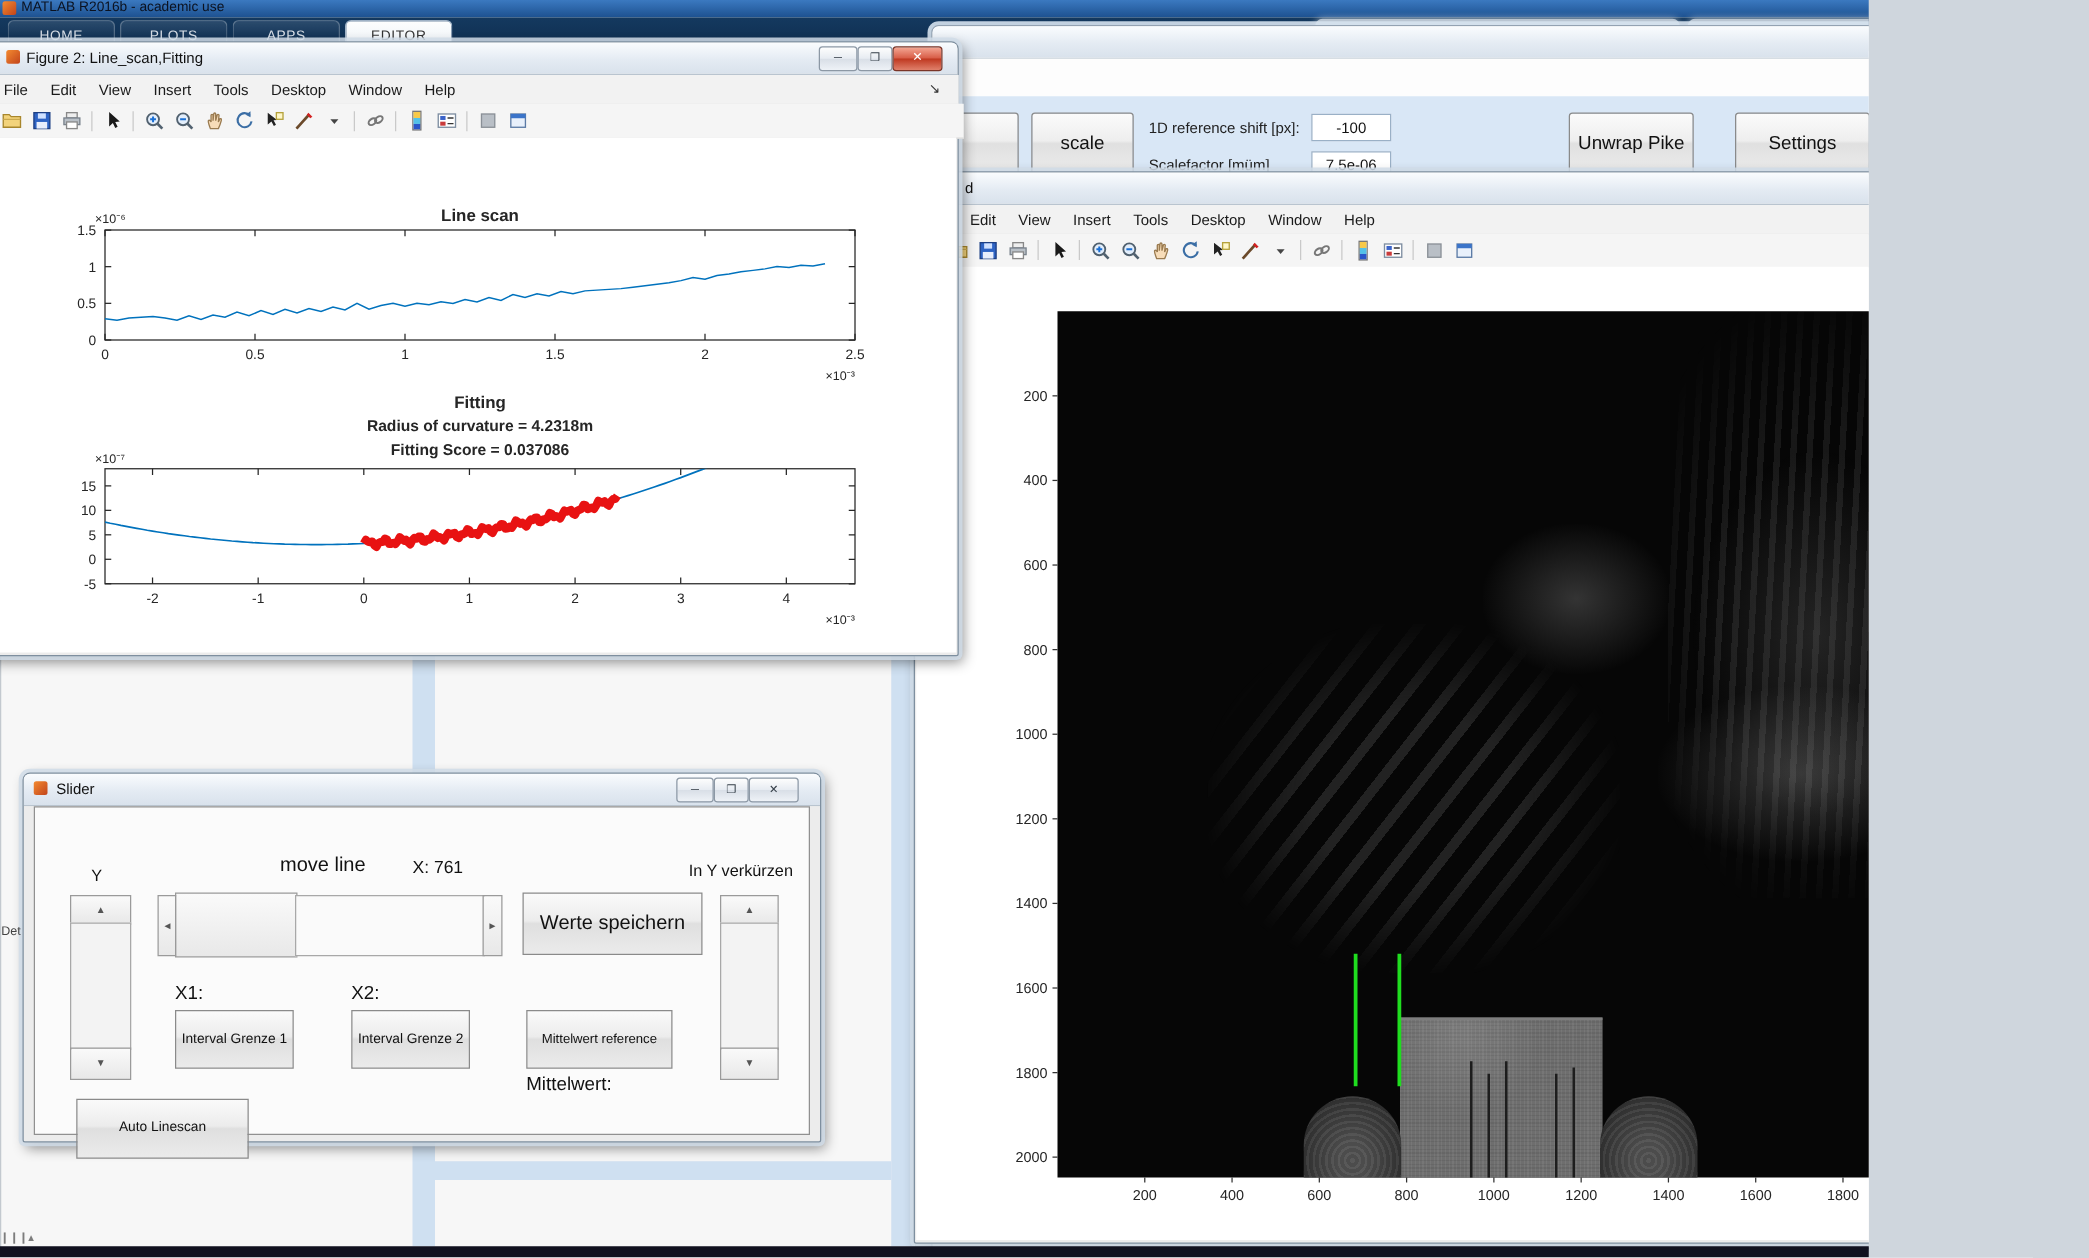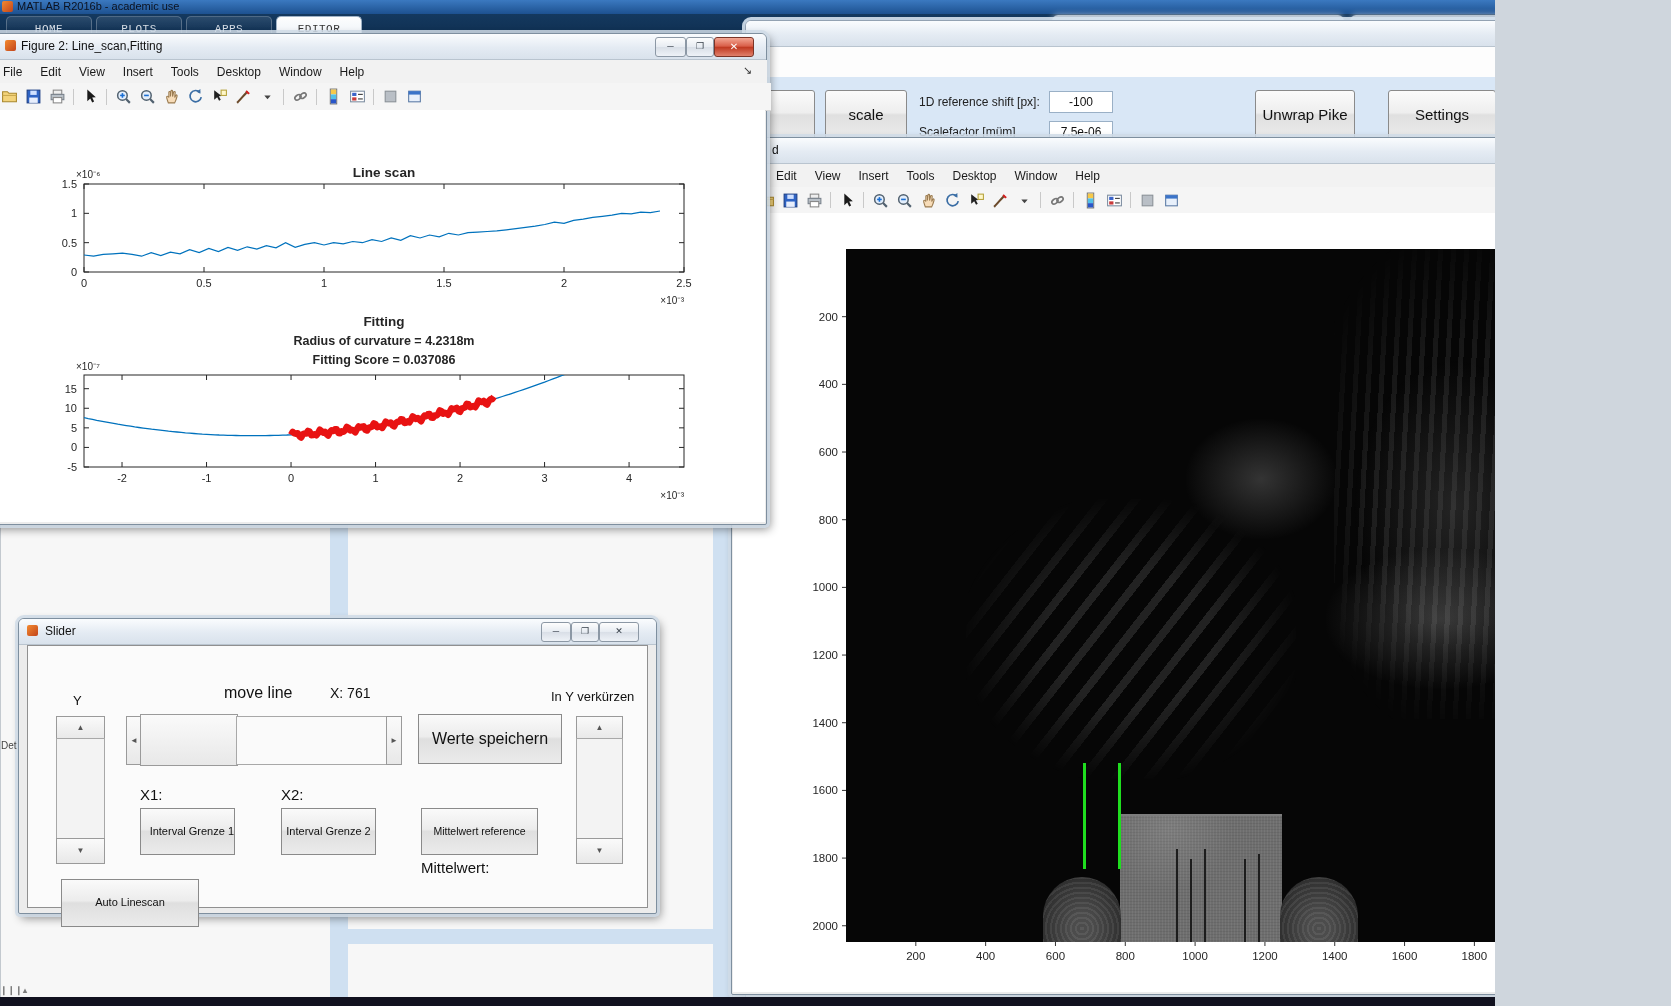--- a/index.html
+++ b/index.html
@@ -11,21 +11,21 @@
     background:linear-gradient(#3b79c0,#1d5190);color:#07101e;font-size:11px;line-height:14px;}
   .main-title-text{left:17px;top:0;height:14px;line-height:13px;color:#0b1220;font-size:11px;white-space:nowrap;}
   .matlab-logo{left:2px;top:1px;width:11px;height:11px;
     background:linear-gradient(135deg,#f38a30,#c2441b);border-radius:2px;}
   .main-winbtn{top:1px;height:12px;width:28px;background:linear-gradient(#e9f2fb,#bcd2e8);
     border:1px solid #7b8ea3;border-radius:2px;font-size:8px;line-height:11px;text-align:center;color:#243a52;}
   .tabrow{left:0;top:14px;width:1671px;height:27px;background:linear-gradient(#14395f,#0e2c4d);}
   .mtab{top:16px;height:25px;border-radius:5px 5px 0 0;color:#d7dee6;font-size:11px;
     text-align:center;line-height:25px;letter-spacing:.5px;
     background:linear-gradient(rgba(255,255,255,.10),rgba(255,255,255,0) 60%);
-    border:1px solid rgba(255,255,255,.25);border-bottom:none;font-family:Liberation Mono, monospace;}
+    border:1px solid rgba(255,255,255,.25);border-bottom:none;}
   .mtab.active{background:linear-gradient(#fdfefe,#e8eef5);color:#333;border-color:#9fb2c6;}
   .ghost-tab{top:15px;height:28px;background:rgba(250,252,255,.72);border-radius:6px;
     box-shadow:0 0 6px rgba(255,255,255,.6);}
   .collapse-btn{left:1650px;top:55px;width:21px;height:26px;background:#1c4d85;border:1px solid #0e2c4d;
     color:#fff;font-size:9px;text-align:center;line-height:26px;border-radius:2px;}
   
   .panel-white{background:#f7f7f7;border:1px solid #c3c9cf;}
   .blue-strip{background:#cfe0f1;}
   .bottom-strip{left:0;top:997px;width:1671px;height:9px;background:#11111f;}
   .grip{left:0;top:983px;width:34px;height:14px;color:#7d7d7d;font-size:9px;line-height:14px;}
@@ -583,21 +583,21 @@
       <div class="abs scrollbtn" style="left:358px;top:70px;width:14px;height:47px;font-size:8px;line-height:47px;">►</div>
 
       <div class="abs sbtn" style="left:390px;top:68px;width:142px;height:48px;font-size:16px;line-height:47px;">Werte speichern</div>
 
       <div class="abs scrollbtn" style="left:548px;top:70px;width:45px;height:22px;font-size:8px;line-height:22px;">▲</div>
       <div class="abs scrolltrack" style="left:548px;top:92px;width:45px;height:100px;"></div>
       <div class="abs scrollbtn" style="left:548px;top:192px;width:45px;height:24px;font-size:8px;line-height:24px;">▼</div>
 
       <div class="abs sl-label" style="left:112px;top:140px;font-size:15px;">X1:</div>
       <div class="abs sl-label" style="left:253px;top:140px;font-size:15px;">X2:</div>
-      <div class="abs sbtn" style="left:112px;top:162px;width:93px;height:45px;font-size:11px;line-height:44px;text-align:right;">Interval Grenze 1</div>
+      <div class="abs sbtn" style="left:112px;top:162px;width:93px;height:45px;font-size:11px;line-height:44px;">Interval Grenze 1</div>
       <div class="abs sbtn" style="left:253px;top:162px;width:93px;height:45px;font-size:11px;line-height:44px;">Interval Grenze 2</div>
       <div class="abs sbtn" style="left:393px;top:162px;width:115px;height:45px;font-size:10.5px;line-height:44px;">Mittelwert reference</div>
       <div class="abs sl-label" style="left:393px;top:213px;font-size:15px;">Mittelwert:</div>
       <div class="abs sbtn" style="left:33px;top:233px;width:136px;height:46px;font-size:11px;line-height:45px;">Auto Linescan</div>
     </div>
   </div>
 
   <div class="abs det-label">Det</div>
   <div class="abs grip"><span>❙❙❙</span><span>▴</span></div>
   <div class="abs bottom-strip"></div>

